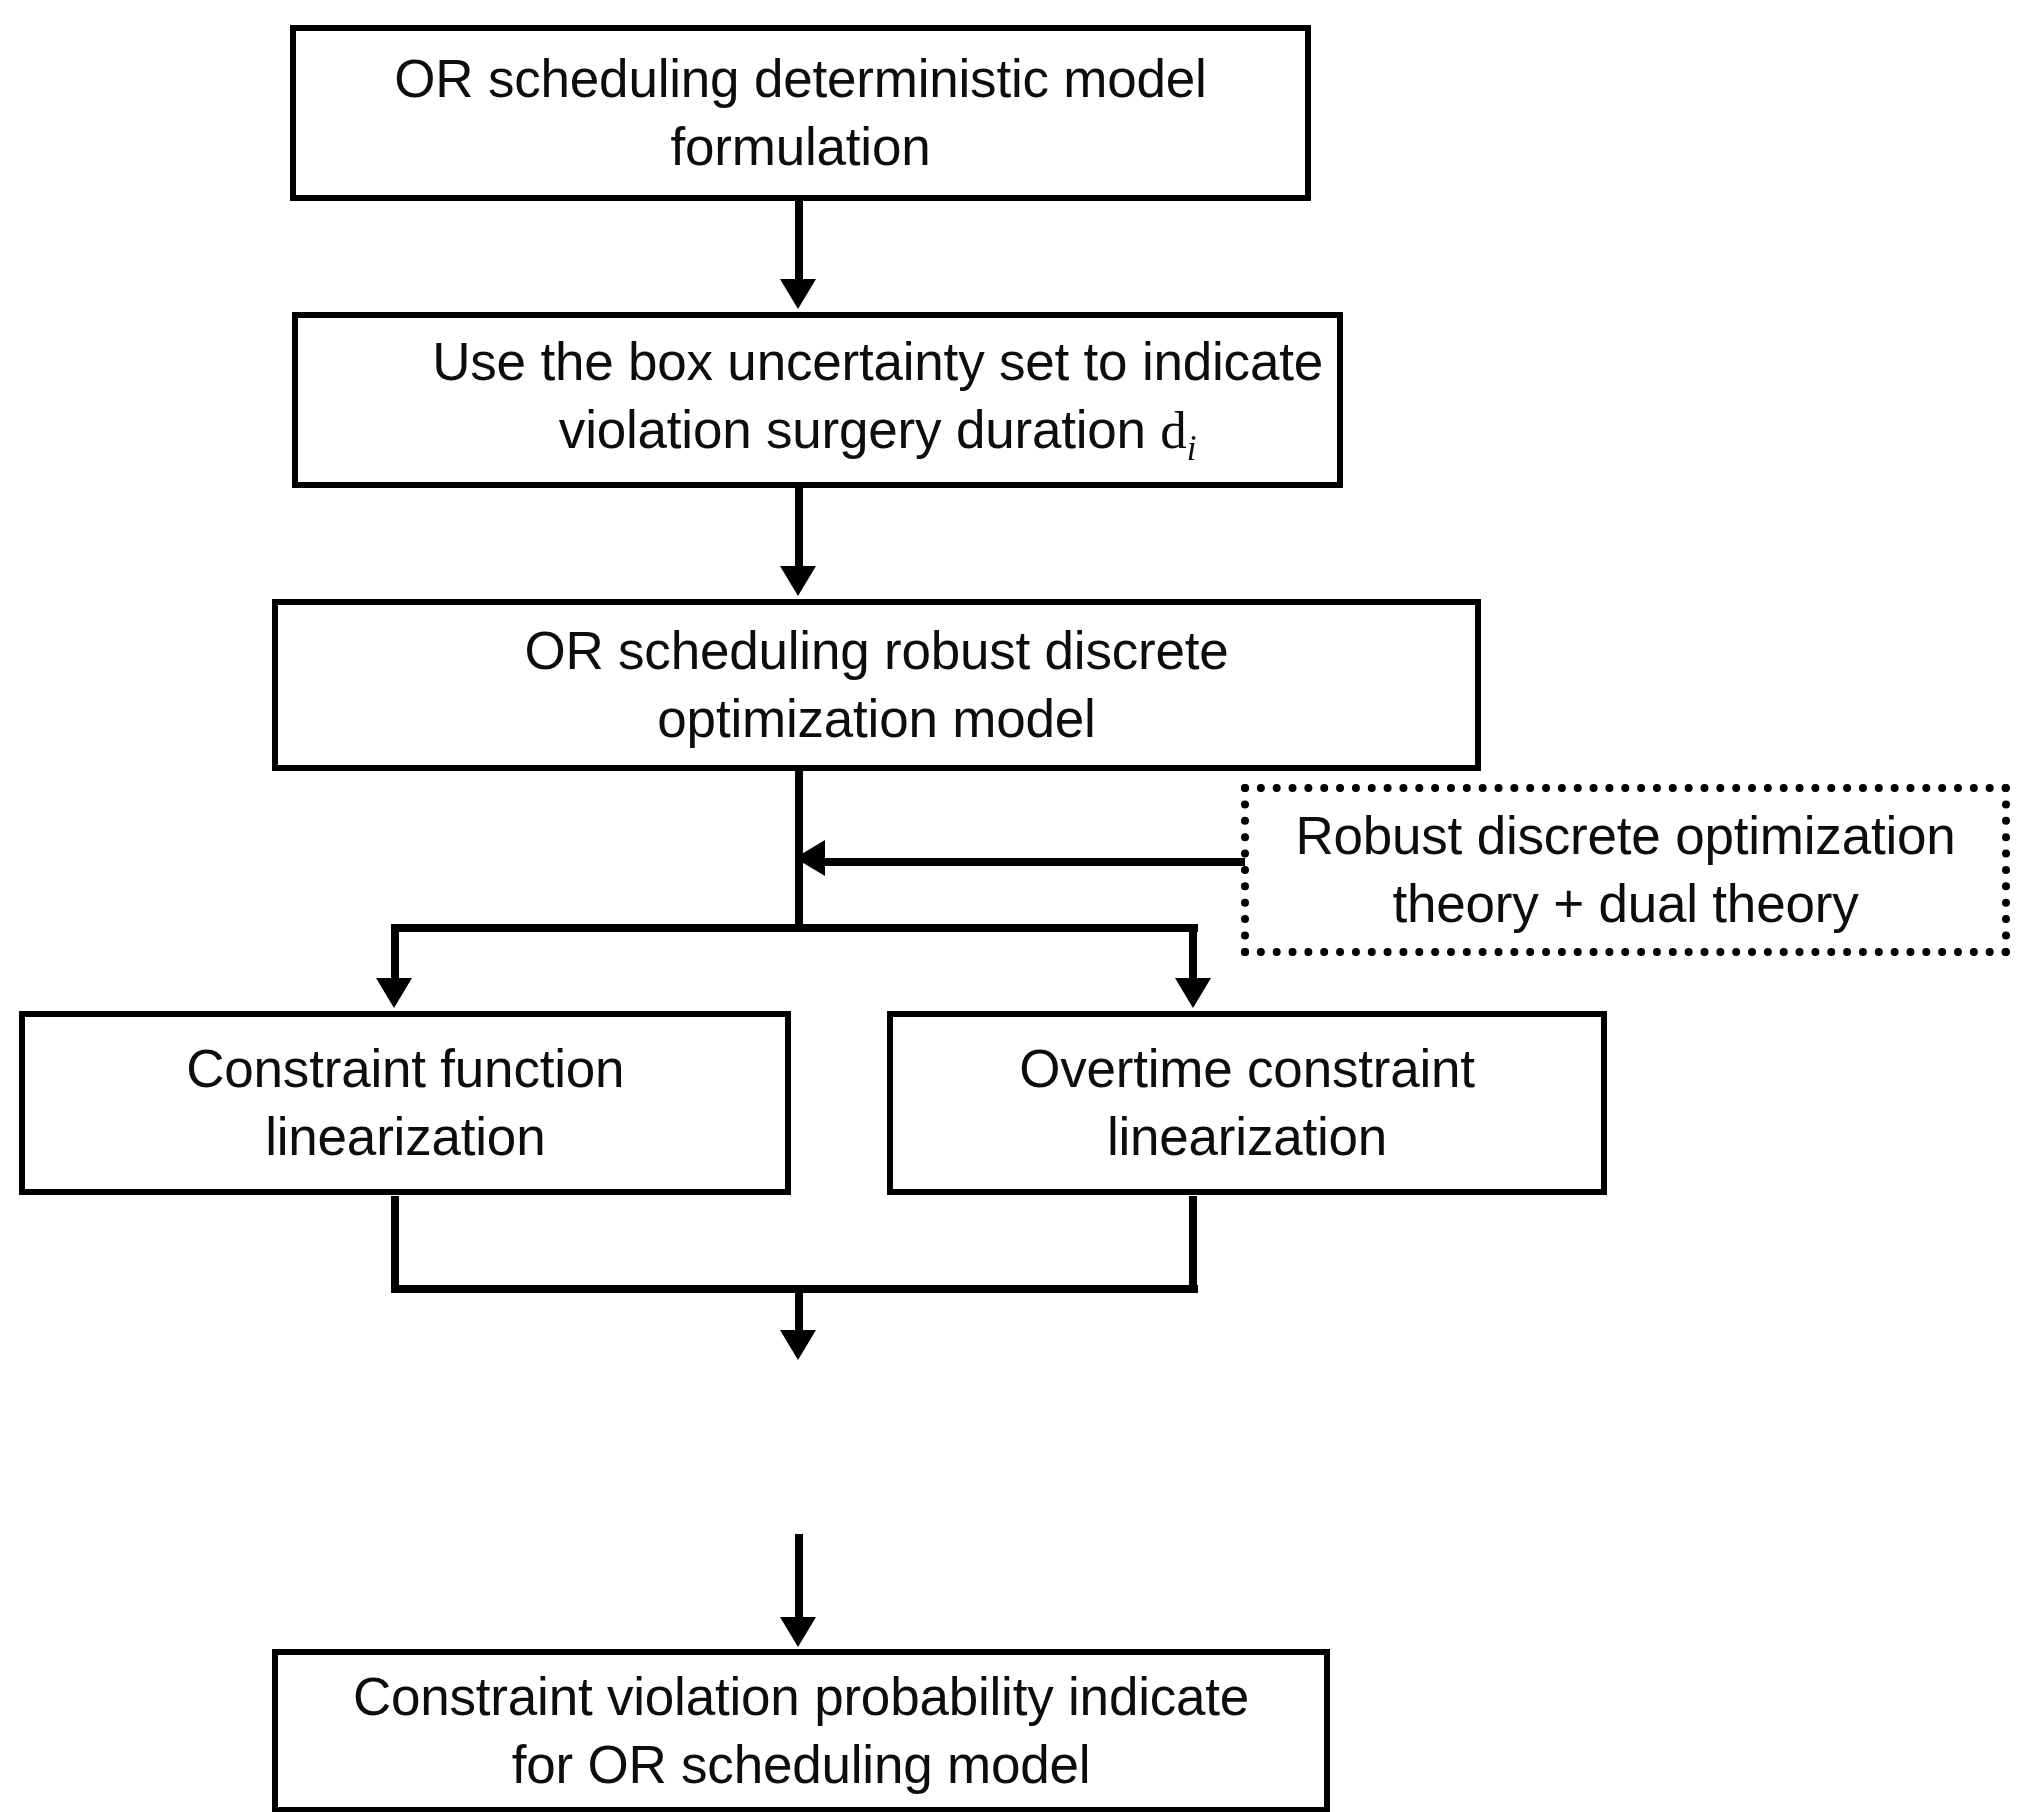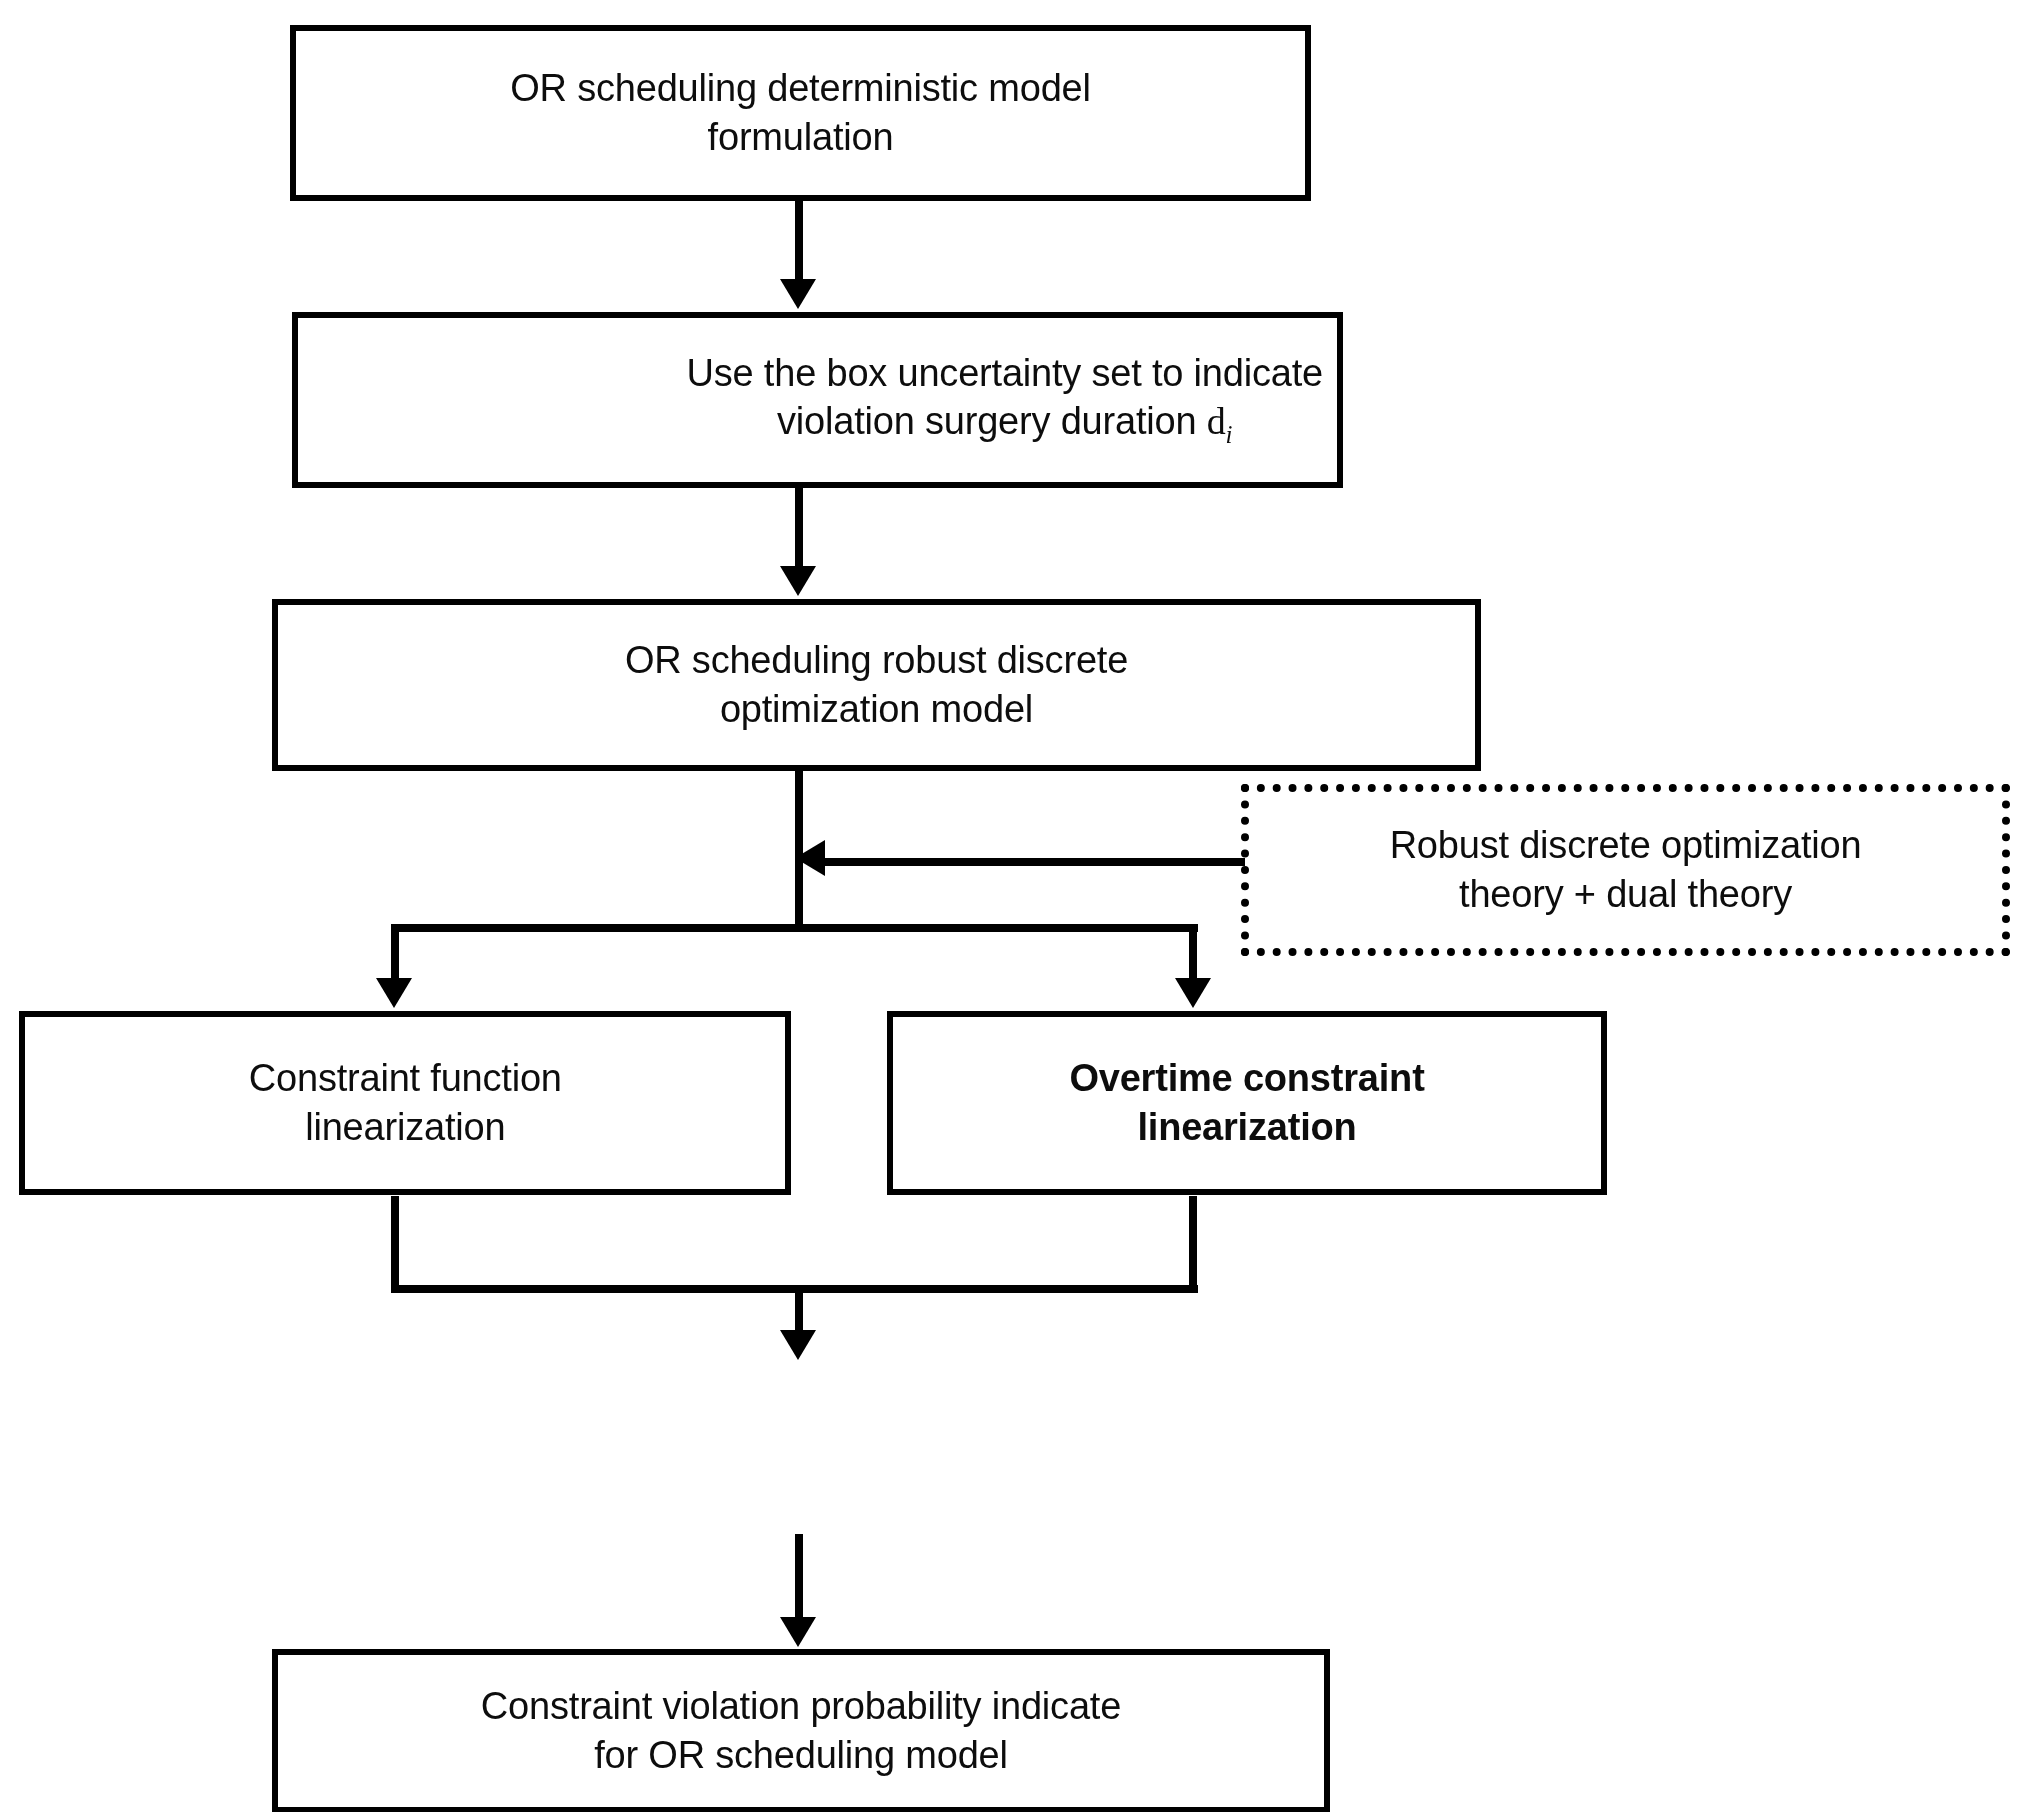--- a/index.html
+++ b/index.html
@@ -19,21 +19,21 @@
   .node {
     position: absolute;
     box-sizing: border-box;
     background: #ffffff;
     border: 6.1px solid #000000;
     display: flex;
     align-items: center;
     justify-content: center;
     text-align: center;
     color: #0d0d0d;
-    font-size: 38px;
+    font-size: 53px;
     line-height: 1.28;
     letter-spacing: -0.2px;
     padding: 3.5px 14px;
   }
   .node .txt {
     display: block;
     white-space: pre-line;
   }
   .node.dotted {
     border: 8px dotted #000000;
@@ -117,21 +117,21 @@
   <div class="arrow-down" style="left:376px; top:978px;"></div>
 
   <div class="vline" style="left:1189px; top:924px; height:57px;"></div>
   <div class="arrow-down" style="left:1175px; top:978px;"></div>
 
   <div class="node" style="left:19.3px; top:1011px; width:772px; height:184px;">
     <span class="txt">Constraint function
 linearization</span>
   </div>
 
-  <div class="node" style="left:887px; top:1011px; width:720px; height:184px;font-weight:bold;">
+  <div class="node" style="left:887px; top:1011px; width:720px; height:184px;">
     <span class="txt">Overtime constraint
 linearization</span>
   </div>
 
   <div class="vline" style="left:391px; top:1196px; height:97px;"></div>
 
   <div class="vline" style="left:1189px; top:1196px; height:97px;"></div>
 
   <div class="hline" style="left:391px; top:1285px; width:807px;"></div>
 

